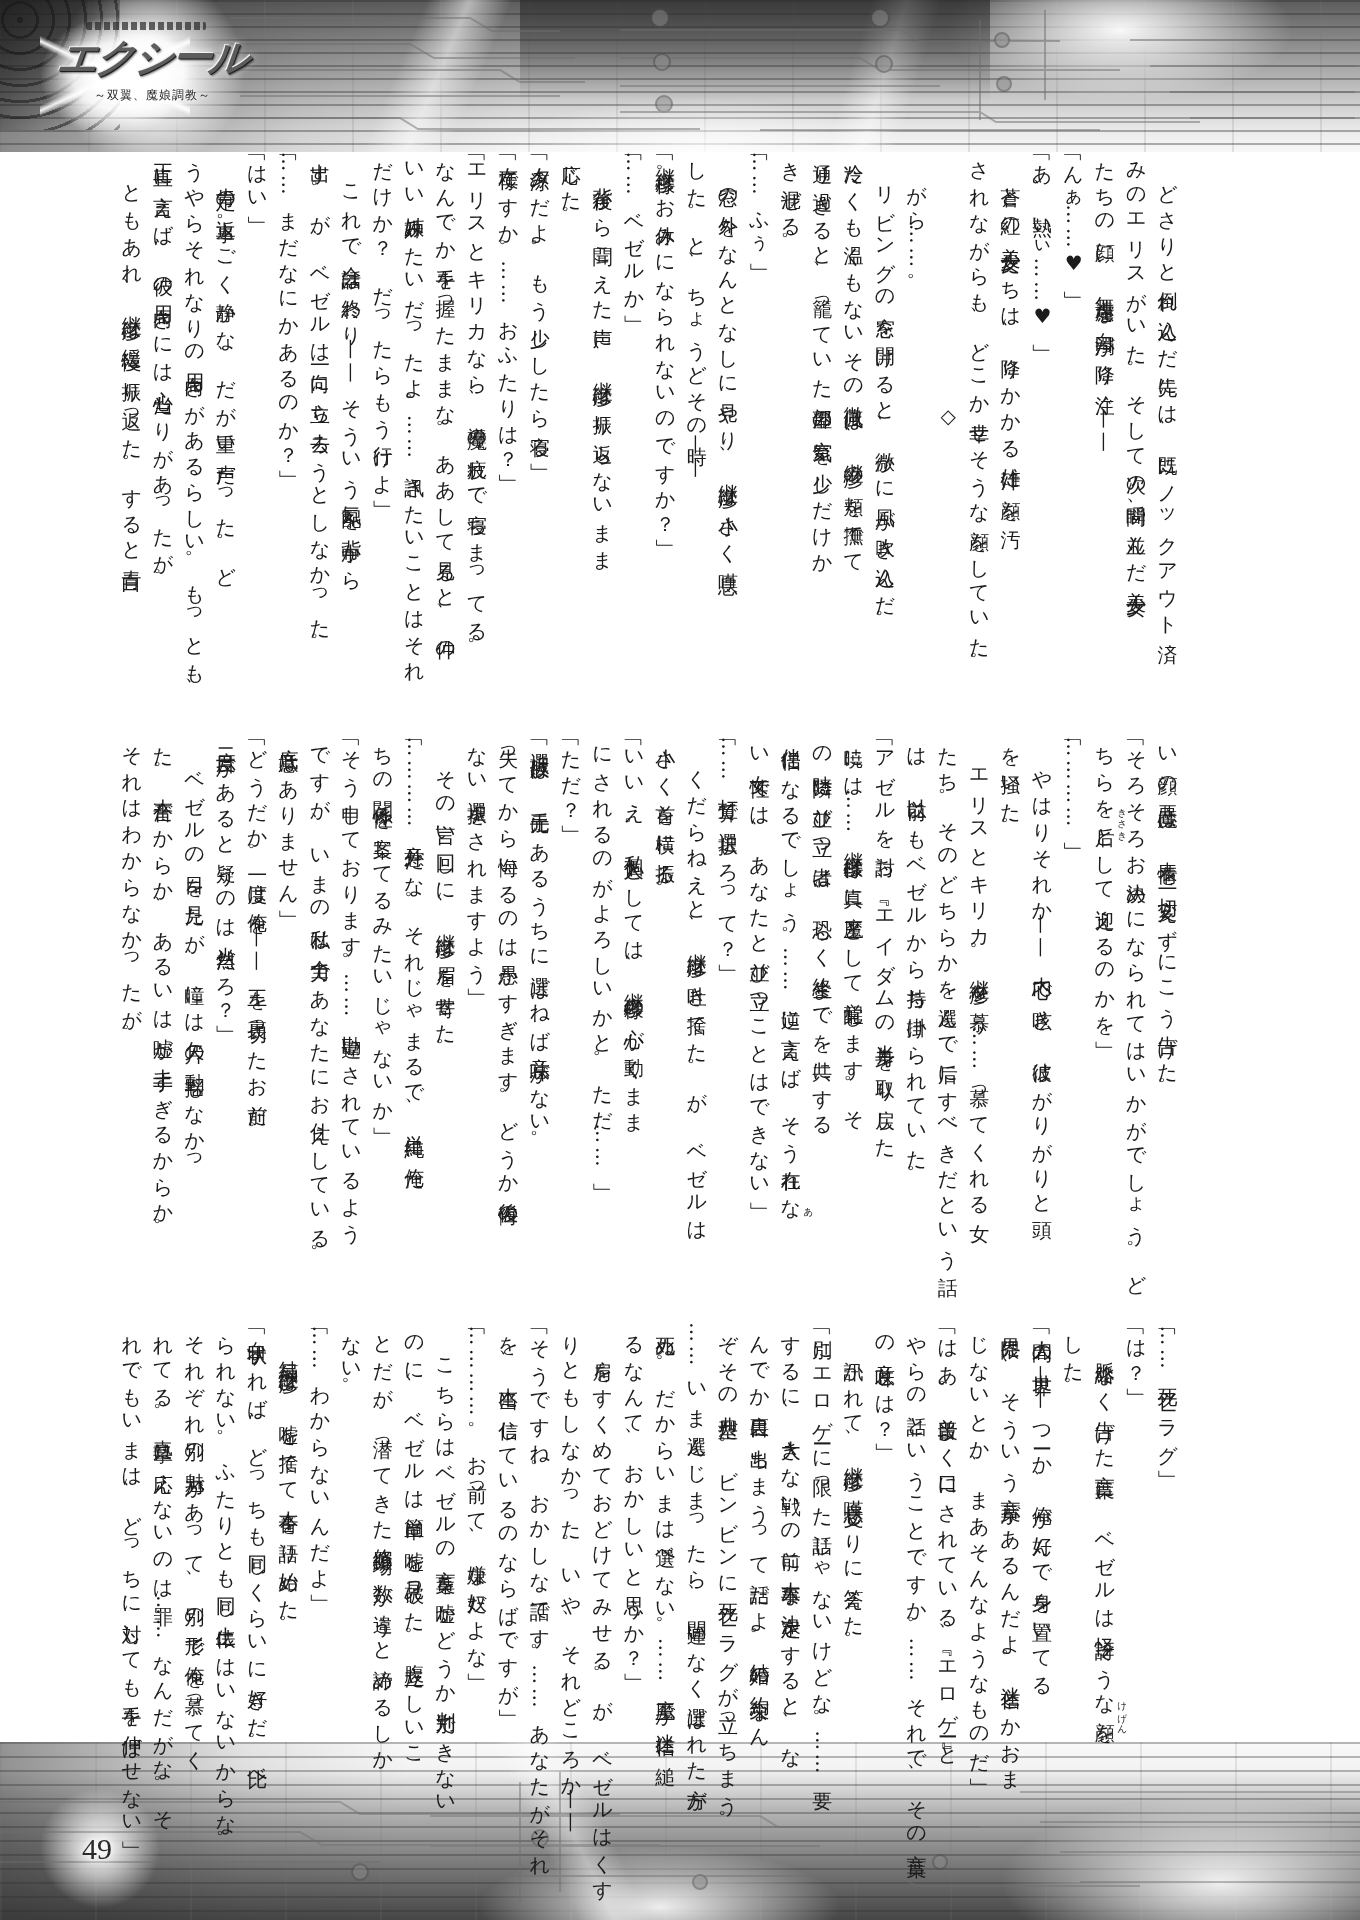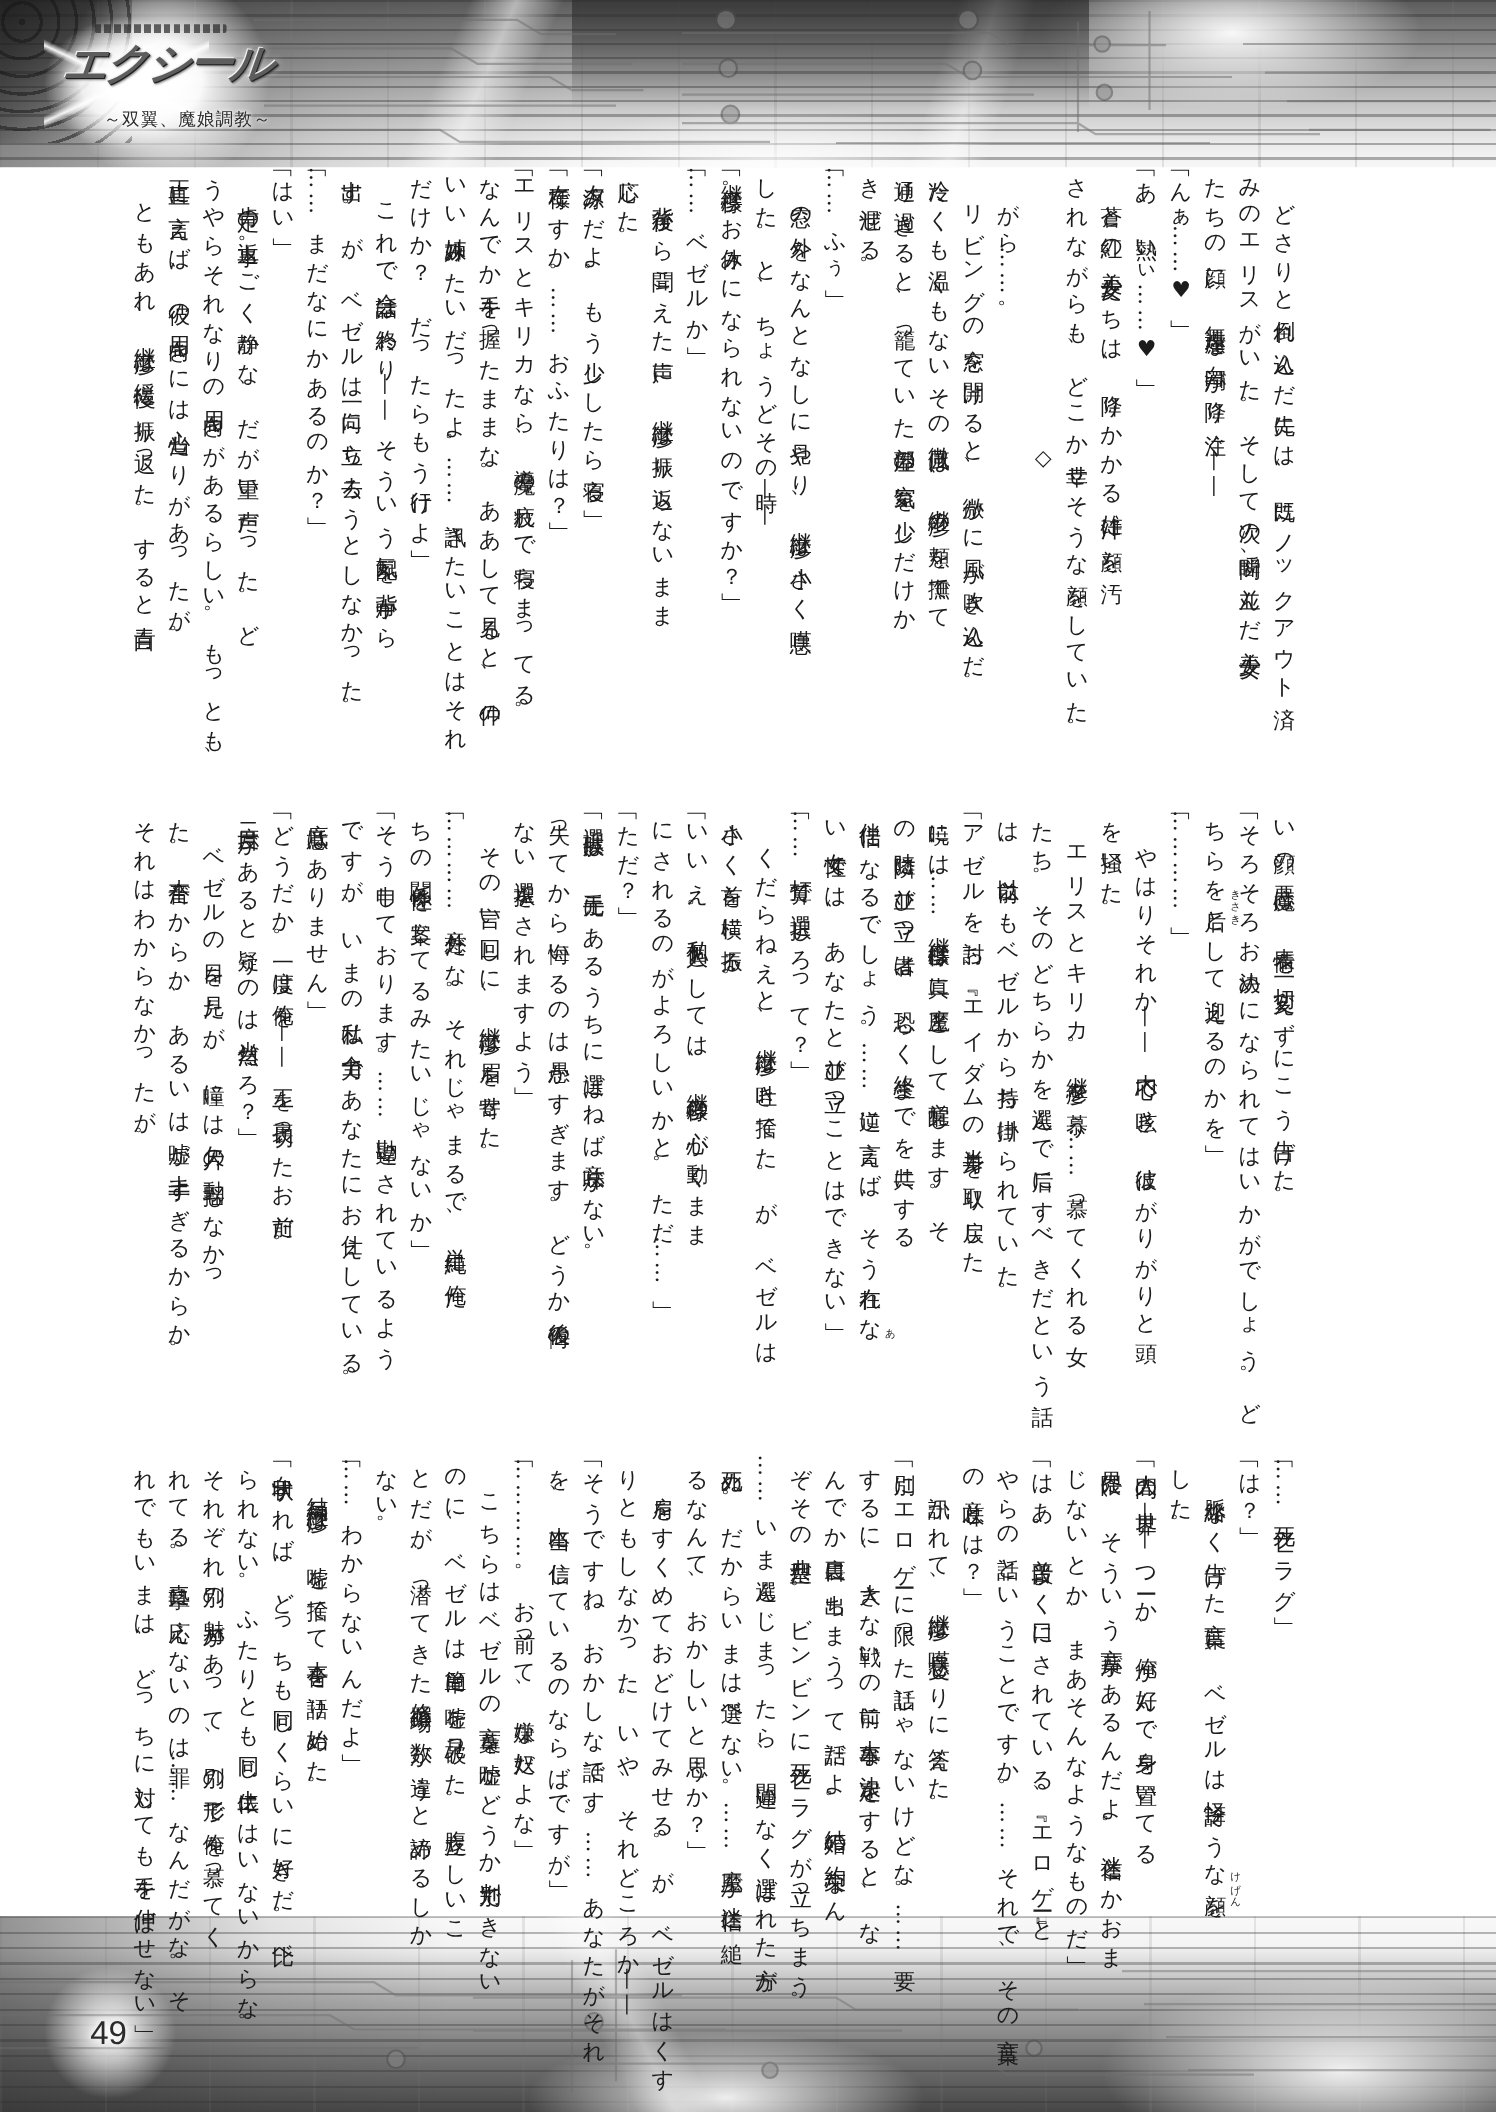--- a/index.html
+++ b/index.html
@@ -68,22 +68,22 @@
   .logo-title {
     position: relative;
     font-family: "DejaVu Sans", "Liberation Sans", sans-serif;
     font-size: 40px; font-weight: bold; font-style: italic;
     letter-spacing: -3px; white-space: nowrap;
     transform: skewX(-6deg);
     color: #5d5d5d;
     text-shadow: -1px -1px 0 #f2f2f2, 1px 1px 0 #1e1e1e, 2px 2px 2px rgba(0,0,0,.5), 0 0 8px rgba(255,255,255,.9);
   }
   .logo-subtitle {
-    position: relative; margin-top: 14px; margin-left: 36px;
-    font-size: 16px; letter-spacing: 1px; white-space: nowrap;
+    position: relative; margin-top: 2px; margin-left: 36px;
+    font-size: 12px; letter-spacing: 1px; white-space: nowrap;
     color: #2a2a2a;
     text-shadow: 0 0 3px #ffffff, 0 0 6px #ffffff;
   }
 
   
   .band {
     position: absolute; left: 100px; width: 1078px;
     writing-mode: vertical-rl;
     z-index: 2;
     color: #1c1c1c;
@@ -108,21 +108,21 @@
     right: -12px;
     font-size: 9.5px;
     letter-spacing: 0.5px;
     line-height: 1;
     color: #222222;
   }
 
   
   .page-number {
     position: absolute; left: 82px; top: 1832px; z-index: 4;
-    font-family: Liberation Sans, sans-serif;
+    font-family: Liberation Serif, serif;
     font-size: 30px; color: #2b2b2b;
     text-shadow: 0 0 6px #ffffff, 0 0 12px #ffffff, 0 0 18px #ffffff;
   }
 </style>
 </head>
 <body>
 
 <div class="border-top">
   <div class="tb-slab"></div>
   <div class="tb-corner"></div>

